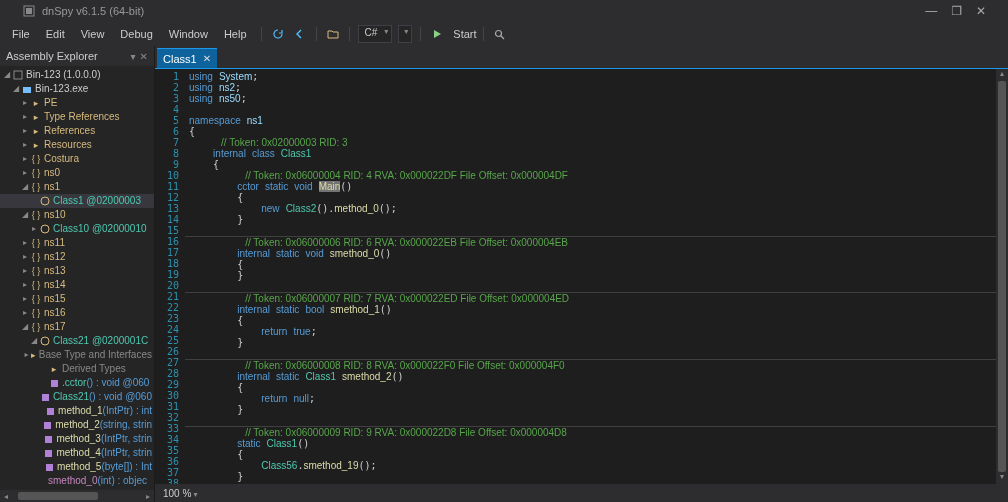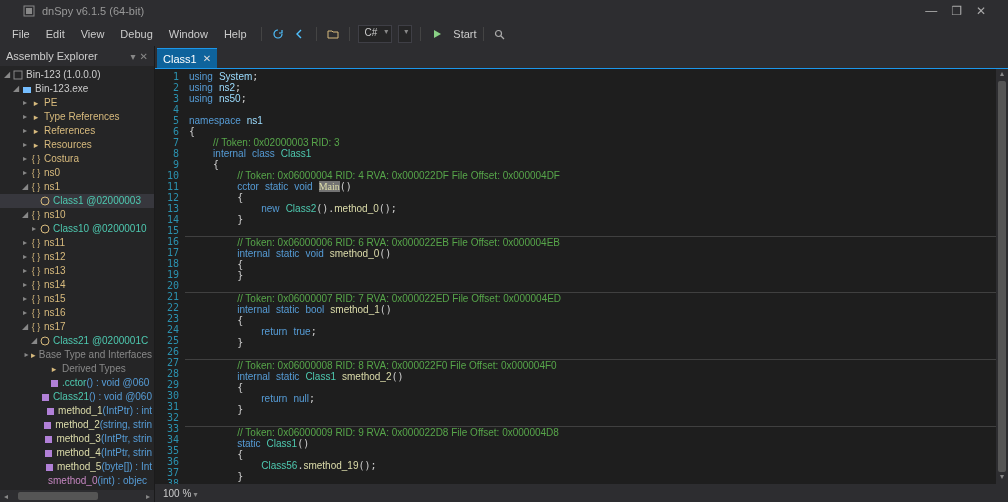--- a/index.html
+++ b/index.html
@@ -41,23 +41,23 @@
 .tabs { height: 22px; background: #2d2d30; display: flex; align-items: flex-end; padding-left: 2px; }
 .tab { height: 20px; background: #0e639c; color: #fff; font-size: 11px; padding: 2px 6px; display: flex; align-items: center; gap: 6px; cursor: pointer; border-top: 1px solid #1c97ea; }
 .tab .close { font-size: 10px; color: #ddd; cursor: pointer; }
 .code-wrap { flex: 1; overflow: hidden; display: flex; border-top: 1px solid #1c97ea; }
 .gutter { width: 30px; text-align: right; padding: 2px 6px 2px 2px; color: #2b91af; font-family: Consolas, monospace; font-size: 10px; line-height: 11px; background: #1e1e1e; white-space: pre; }
 .code { flex: 1; padding: 2px 4px; font-family: Consolas, monospace; font-size: 10px; line-height: 11px; white-space: pre; overflow: hidden; }
 .code .hr { border-top: 1px solid #404040; margin: 0 -4px; }
 .tok-kw { color: #569cd6; }
 .tok-ns { color: #9cdcfe; }
 .tok-type { color: #4ec9b0; }
-.tok-comment { color: #57a64a; }
+.tok-comment { color: #57a64a; margin-left: 8px; }
 .tok-method { color: #dcdcaa; }
-.tok-hl { background: #737373; font-family: Liberation Serif, serif; }
+.tok-hl { background: #737373; }
 .statusbar-ed { height: 18px; background: #2d2d30; color: #ccc; font-size: 10px; display: flex; align-items: center; padding: 8px 8px; gap: 6px; }
 .statusbar-ed .zoom-dd::after { content: ' ▾'; font-size: 8px; color: #888; }
 .tree-indent { display:inline-block; }
 .vs-scroll { width: 12px; background: #2d2d30; display:flex; flex-direction:column; }
 .vs-scroll .arrow { height:12px; text-align:center; color:#888; font-size:8px; cursor:pointer; }
 .vs-scroll .track { flex:1; position:relative; }
 .vs-scroll .thumb { position:absolute; left:2px; width:8px; background:#555; border-radius:2px; }
 </style>
 </head>
 <body>

